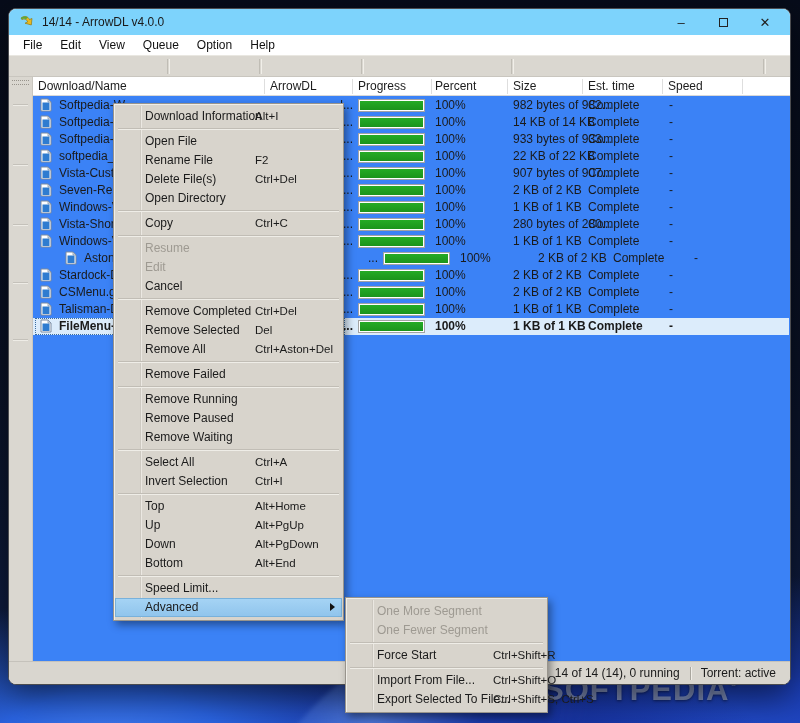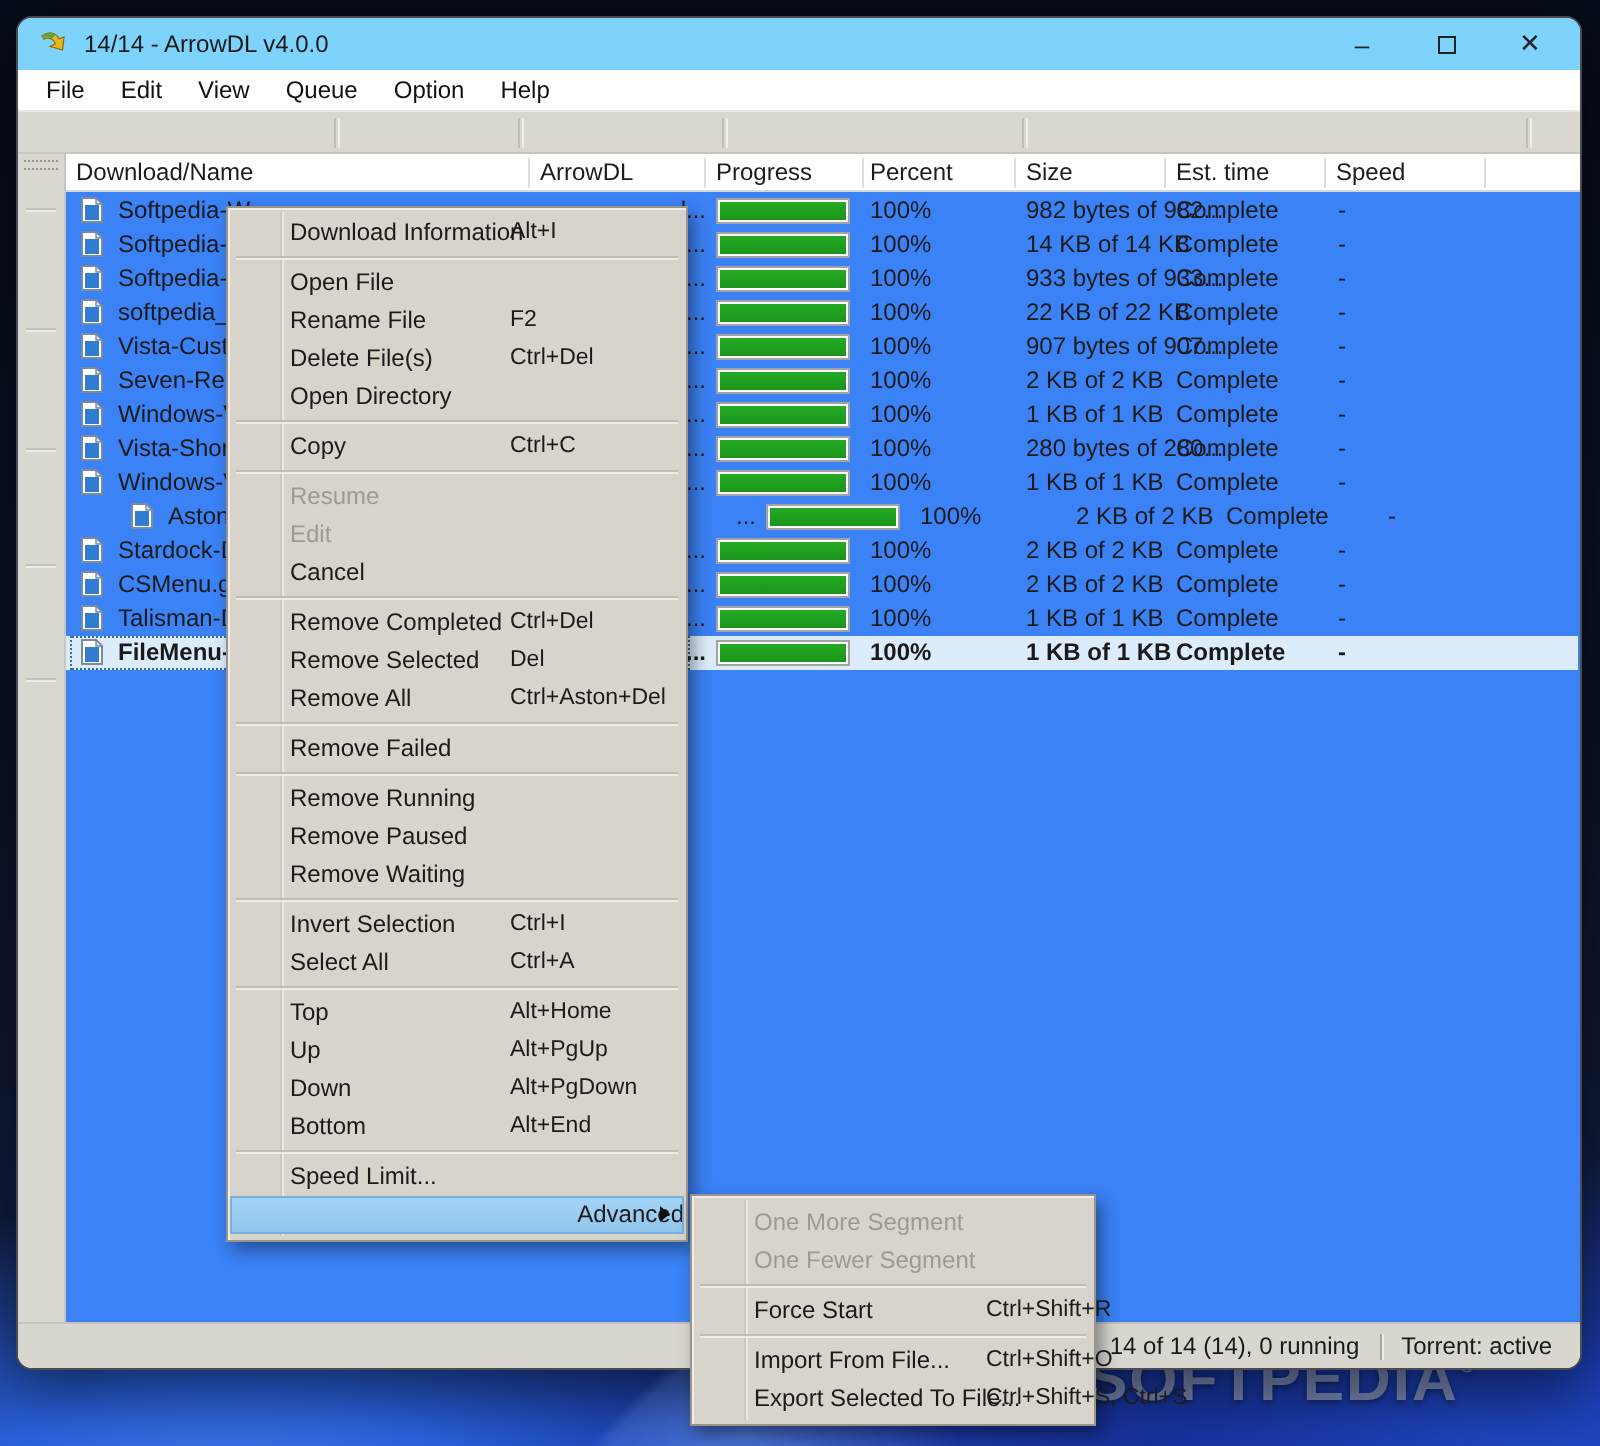--- a/index.html
+++ b/index.html
@@ -84,21 +84,21 @@
     box-shadow:3px 4px 8px rgba(0,0,0,.4), inset 1px 1px 0 #f0eee8;padding:3px 1px;}
   .menu::before{content:"";position:absolute;left:26px;top:2px;bottom:2px;width:1px;
     background:#cdc9c1;box-shadow:1px 0 0 #ebe8e2;}
   .ctxmenu{left:113px;top:103px;width:231px;z-index:5;}
   .submenu{left:345px;top:597px;width:203px;z-index:6;padding-top:4px;}
   .mitem{position:relative;height:19px;line-height:19px;font-size:12px;color:#1b1b1b;
     padding-left:30px;white-space:nowrap;}
   .mitem .ms{position:absolute;left:140px;top:0;font-size:11.5px;}
   .submenu .mitem .ms{left:146px;}
   .mitem.dis{color:#9e9a92;}
-  .mitem.hot{background:linear-gradient(180deg,#a6d4f5,#8fc4ec);outline:1px solid #78b1db;outline-offset:-1px;text-align:right;}
+  .mitem.hot{background:linear-gradient(180deg,#a6d4f5,#8fc4ec);outline:1px solid #78b1db;outline-offset:-1px;}
   .arrow{position:absolute;right:7px;top:5px;width:0;height:0;
     border-left:5px solid #111;border-top:4px solid transparent;border-bottom:4px solid transparent;}
   .msep{height:6px;position:relative;}
   .msep::after{content:"";position:absolute;left:3px;right:3px;top:2px;height:0;
     border-top:1px solid #c1bdb5;border-bottom:1px solid #efede7;}
 </style>
 </head>
 <body>
 
 <div class="desktop"></div>
@@ -448,22 +448,22 @@
     <div class="mitem"><span class="ml">Remove Completed</span><span class="ms">Ctrl+Del</span></div>
     <div class="mitem"><span class="ml">Remove Selected</span><span class="ms">Del</span></div>
     <div class="mitem"><span class="ml">Remove All</span><span class="ms">Ctrl+Aston+Del</span></div>
     <div class="msep"></div>
     <div class="mitem"><span class="ml">Remove Failed</span></div>
     <div class="msep"></div>
     <div class="mitem"><span class="ml">Remove Running</span></div>
     <div class="mitem"><span class="ml">Remove Paused</span></div>
     <div class="mitem"><span class="ml">Remove Waiting</span></div>
     <div class="msep"></div>
+    <div class="mitem"><span class="ml">Select All</span><span class="ms">Ctrl+A</span></div>
     <div class="mitem"><span class="ml">Invert Selection</span><span class="ms">Ctrl+I</span></div>
-    <div class="mitem"><span class="ml">Select All</span><span class="ms">Ctrl+A</span></div>
     <div class="msep"></div>
     <div class="mitem"><span class="ml">Top</span><span class="ms">Alt+Home</span></div>
     <div class="mitem"><span class="ml">Up</span><span class="ms">Alt+PgUp</span></div>
     <div class="mitem"><span class="ml">Down</span><span class="ms">Alt+PgDown</span></div>
     <div class="mitem"><span class="ml">Bottom</span><span class="ms">Alt+End</span></div>
     <div class="msep"></div>
     <div class="mitem"><span class="ml">Speed Limit...</span></div>
     <div class="mitem hot"><span class="ml">Advanced</span><span class="arrow"></span></div>
   </div>
 <div class="menu submenu">

